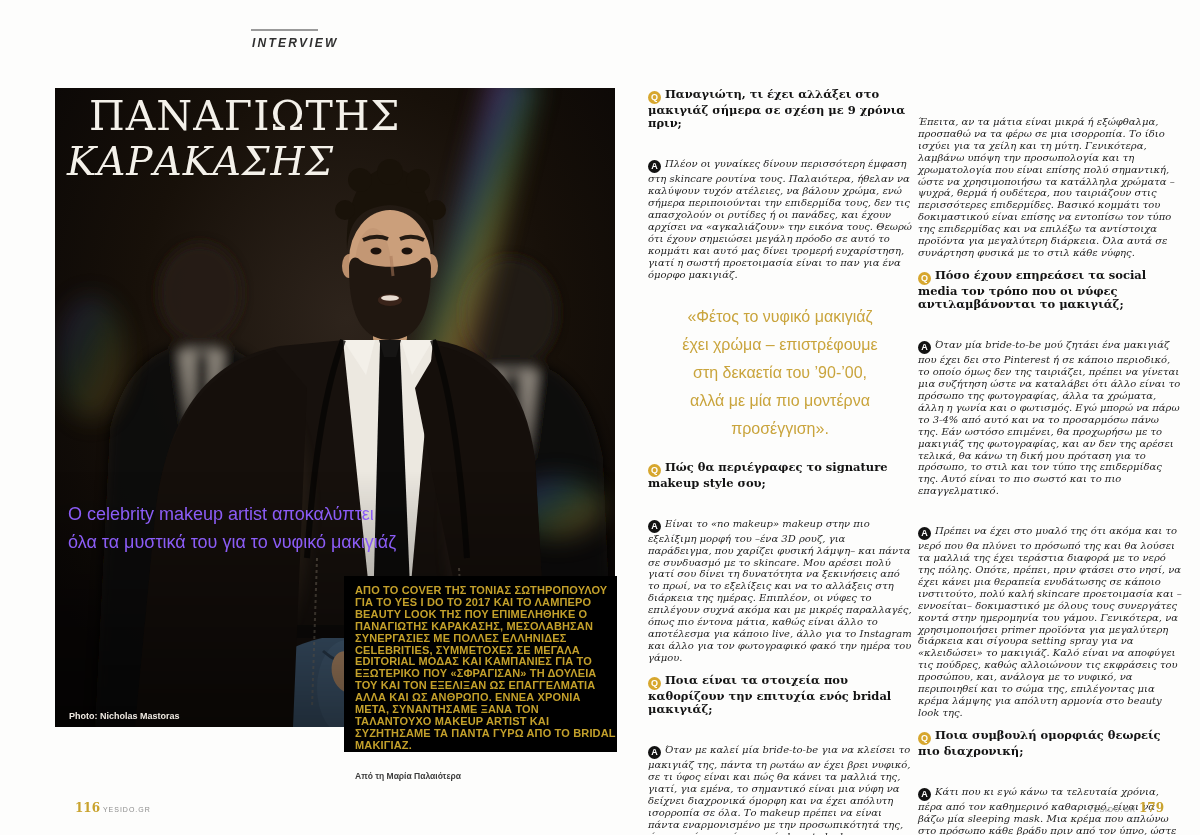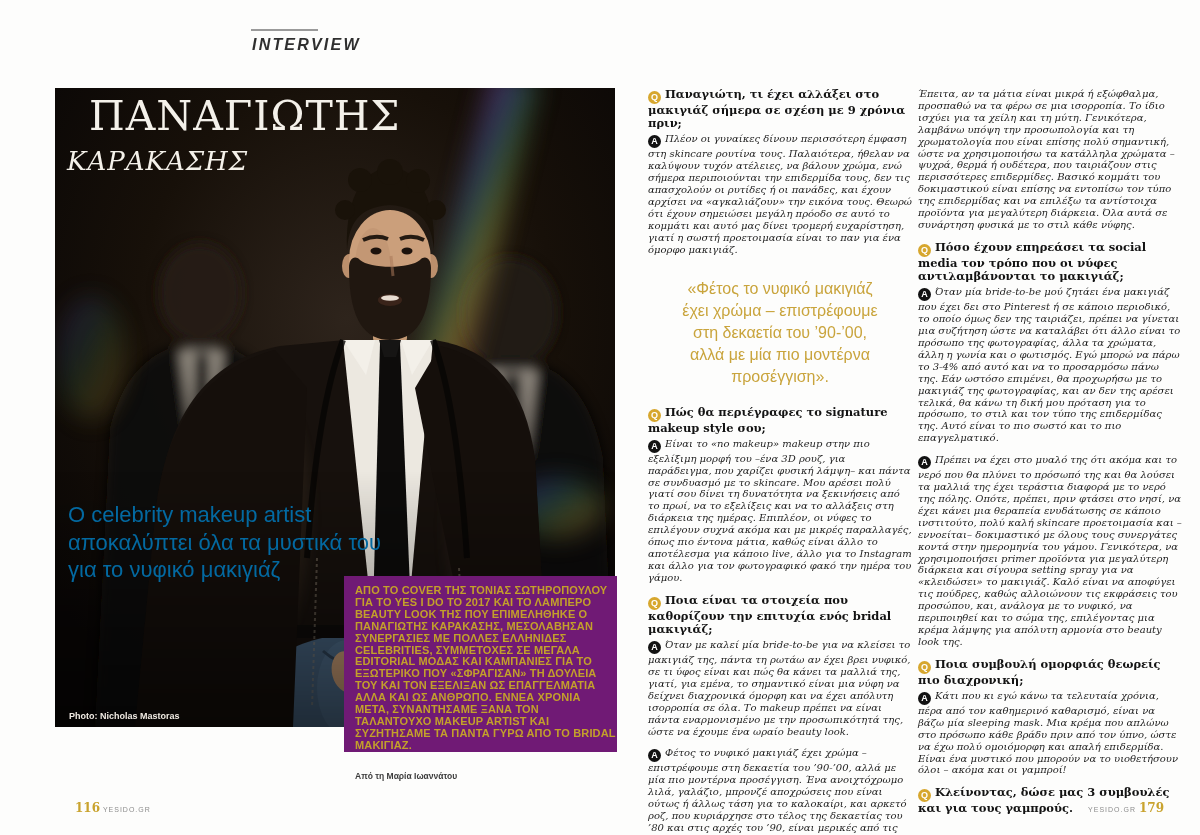--- a/index.html
+++ b/index.html
@@ -1,60 +1,60 @@
 <!DOCTYPE html>
 <html><head>
 <meta charset="utf-8">
 <style>
   html,body{margin:0;padding:0;}
   body{width:1200px;height:835px;position:relative;background:#fdfdfc;overflow:hidden;
        font-family:"Liberation Sans",sans-serif;-webkit-font-smoothing:antialiased;}
 
   
   .kicker-rule{position:absolute;left:251px;top:29px;width:67px;border-top:2px solid #9a9a9a;}
-  .kicker{position:absolute;left:252px;top:36px;font-style:italic;font-weight:bold;font-size:16px;
+  .kicker{position:absolute;left:252px;top:36px;font-style:italic;font-weight:bold;font-size:12px;
           letter-spacing:2.2px;color:#2f2f2f;}
 
   
   .photo{position:absolute;left:55px;top:88px;width:560px;height:639px;background:#0c0908;overflow:hidden;}
   .photo svg{position:absolute;left:0;top:0;}
   .title{position:absolute;left:67px;top:94px;color:#f4f1ea;font-family:"DejaVu Serif","Liberation Serif",serif;
          line-height:45px;letter-spacing:1px;z-index:3;}
   .title .t1{font-size:41px;font-weight:400;margin-left:22px;}
-  .title .t2{font-size:26px;font-style:italic;font-weight:400;}
-  .subtitle{position:absolute;left:68px;top:501px;width:330px;font-size:22px;line-height:27.5px;
-            color:#0369a1;z-index:3;font-weight:400;}
+  .title .t2{font-size:39px;font-style:italic;font-weight:400;}
+  .subtitle{position:absolute;left:68px;top:501px;width:330px;font-size:18px;line-height:27.5px;
+            color:#8b5cf6;z-index:3;font-weight:400;}
   .photo-credit{position:absolute;left:61px;top:711px;font-size:9px;font-weight:bold;color:#efeae2;z-index:3;padding-left:8px;}
 
   
-  .intro-box{position:absolute;left:344px;top:576px;width:273px;background:#701a75;z-index:4;
+  .intro-box{position:absolute;left:344px;top:576px;width:273px;background:#000000;z-index:4;
              padding:9px 0 0 11px;box-sizing:border-box;}
   .intro-text{font-size:11px;line-height:11.9px;letter-spacing:0.15px;color:#c3a02b;font-weight:bold;}
   .byline{position:absolute;left:355px;top:771px;font-size:8.5px;font-weight:bold;color:#3c3c3c;z-index:4;}
 
   
   .folio{position:absolute;top:801px;font-size:7px;color:#8c8c8c;letter-spacing:1px;z-index:5;}
   .folio .num{font-family:"DejaVu Serif",serif;font-weight:bold;font-size:12px;color:#c9a32e;letter-spacing:0;text-align:right;}
   .folio-left{left:75px;}
   .folio-right{right:36px;text-align:right;}
 
   
   .col{position:absolute;top:88px;width:264px;}
   .col1{left:648px;}
   .col2{left:918px;}
   .block{margin-bottom:10px;}
   .question{font-family:"DejaVu Serif","Liberation Serif",serif;font-weight:bold;font-size:11.5px;
             line-height:13.2px;color:#131313;margin-bottom:3px;}
   .answer,.para{font-family:"DejaVu Serif","Liberation Serif",serif;font-style:italic;font-size:10px;
-            line-height:11.9px;color:#1e1e1e;}
+            line-height:11.9px;color:#1e1e1e;margin-top:28px;}
   .badge{display:inline-block;width:13px;height:13px;border-radius:50%;color:#fff;text-align:center;
          font:bold 9px/13px "Liberation Sans",sans-serif;font-style:normal;margin-right:4px;vertical-align:-2px;}
   .badge-q{background:#d7a72e;}
   .badge-a{background:#121212;}
-  .pull-quote{font-family:"Liberation Sans",sans-serif;font-size:16px;line-height:22px;color:#c9a43c;
+  .pull-quote{font-family:"Liberation Sans",sans-serif;font-size:16px;line-height:28px;color:#c9a43c;
               text-align:center;padding:12px 26px 8px 26px;}
 </style>
 </head>
 <body>
 
 <div class="kicker-rule"></div>
 <div class="kicker">INTERVIEW</div>
 
 <div class="photo">
   <svg width="560" height="639" viewBox="0 0 560 639">
@@ -157,21 +157,21 @@
 <div class="title">
   <div class="t1">ΠΑΝΑΓΙΩΤΗΣ</div>
   <div class="t2">ΚΑΡΑΚΑΣΗΣ</div>
 </div>
 <div class="subtitle">Ο celebrity makeup artist αποκαλύπτει όλα τα μυστικά του για το νυφικό μακιγιάζ</div>
 <div class="photo-credit">Photo: Nicholas Mastoras</div>
 
 <div class="intro-box">
   <div class="intro-text">ΑΠΟ ΤΟ COVER ΤΗΣ ΤΟΝΙΑΣ ΣΩΤΗΡΟΠΟΥΛΟΥ ΓΙΑ ΤΟ YES I DO ΤΟ 2017 ΚΑΙ ΤΟ ΛΑΜΠΕΡΟ BEAUTY LOOK ΤΗΣ ΠΟΥ ΕΠΙΜΕΛΗΘΗΚΕ Ο ΠΑΝΑΓΙΩΤΗΣ ΚΑΡΑΚΑΣΗΣ, ΜΕΣΟΛΑΒΗΣΑΝ ΣΥΝΕΡΓΑΣΙΕΣ ΜΕ ΠΟΛΛΕΣ ΕΛΛΗΝΙΔΕΣ CELEBRITIES, ΣΥΜΜΕΤΟΧΕΣ ΣΕ ΜΕΓΑΛΑ EDITORIAL ΜΟΔΑΣ ΚΑΙ ΚΑΜΠΑΝΙΕΣ ΓΙΑ ΤΟ ΕΞΩΤΕΡΙΚΟ ΠΟΥ «ΣΦΡΑΓΙΣΑΝ» ΤΗ ΔΟΥΛΕΙΑ ΤΟΥ ΚΑΙ ΤΟΝ ΕΞΕΛΙΞΑΝ ΩΣ ΕΠΑΓΓΕΛΜΑΤΙΑ ΑΛΛΑ ΚΑΙ ΩΣ ΑΝΘΡΩΠΟ. ΕΝΝΕΑ ΧΡΟΝΙΑ ΜΕΤΑ, ΣΥΝΑΝΤΗΣΑΜΕ ΞΑΝΑ ΤΟΝ ΤΑΛΑΝΤΟΥΧΟ MAKEUP ARTIST ΚΑΙ ΣΥΖΗΤΗΣΑΜΕ ΤΑ ΠΑΝΤΑ ΓΥΡΩ ΑΠΟ ΤΟ BRIDAL ΜΑΚΙΓΙΑΖ.</div>
 </div>
-<div class="byline">Από τη Μαρία Ιωαννάτου</div>
+<div class="byline">Από τη Μαρία Παλαιότερα</div>
 
 <div class="col col1">
     <div class="block">
       <div class="question"><span class="badge badge-q">Q</span>Παναγιώτη, τι έχει αλλάξει στο μακιγιάζ σήμερα σε σχέση με 9 χρόνια πριν;</div>
       <div class="answer"><span class="badge badge-a">A</span>Πλέον οι γυναίκες δίνουν περισσότερη έμφαση στη skincare ρουτίνα τους. Παλαιότερα, ήθελαν να καλύψουν τυχόν ατέλειες, να βάλουν χρώμα, ενώ σήμερα περιποιούνται την επιδερμίδα τους, δεν τις απασχολούν οι ρυτίδες ή οι πανάδες, και έχουν αρχίσει να «αγκαλιάζουν» την εικόνα τους. Θεωρώ ότι έχουν σημειώσει μεγάλη πρόοδο σε αυτό το κομμάτι και αυτό μας δίνει τρομερή ευχαρίστηση, γιατί η σωστή προετοιμασία είναι το παν για ένα όμορφο μακιγιάζ.</div>
     </div>
     <div class="pull-quote block">«Φέτος το νυφικό μακιγιάζ έχει χρώμα – επιστρέφουμε στη δεκαετία του ’90-’00, αλλά με μία πιο μοντέρνα προσέγγιση».</div>
     <div class="block">
       <div class="question"><span class="badge badge-q">Q</span>Πώς θα περιέγραφες το signature makeup style σου;</div>
       <div class="answer"><span class="badge badge-a">A</span>Είναι το «no makeup» makeup στην πιο εξελίξιμη μορφή του –ένα 3D ρουζ, για παράδειγμα, που χαρίζει φυσική λάμψη– και πάντα σε συνδυασμό με το skincare. Μου αρέσει πολύ γιατί σου δίνει τη δυνατότητα να ξεκινήσεις από το πρωί, να το εξελίξεις και να το αλλάξεις στη διάρκεια της ημέρας. Επιπλέον, οι νύφες το επιλέγουν συχνά ακόμα και με μικρές παραλλαγές, όπως πιο έντονα μάτια, καθώς είναι άλλο το αποτέλεσμα για κάποιο live, άλλο για το Instagram και άλλο για τον φωτογραφικό φακό την ημέρα του γάμου.</div>

